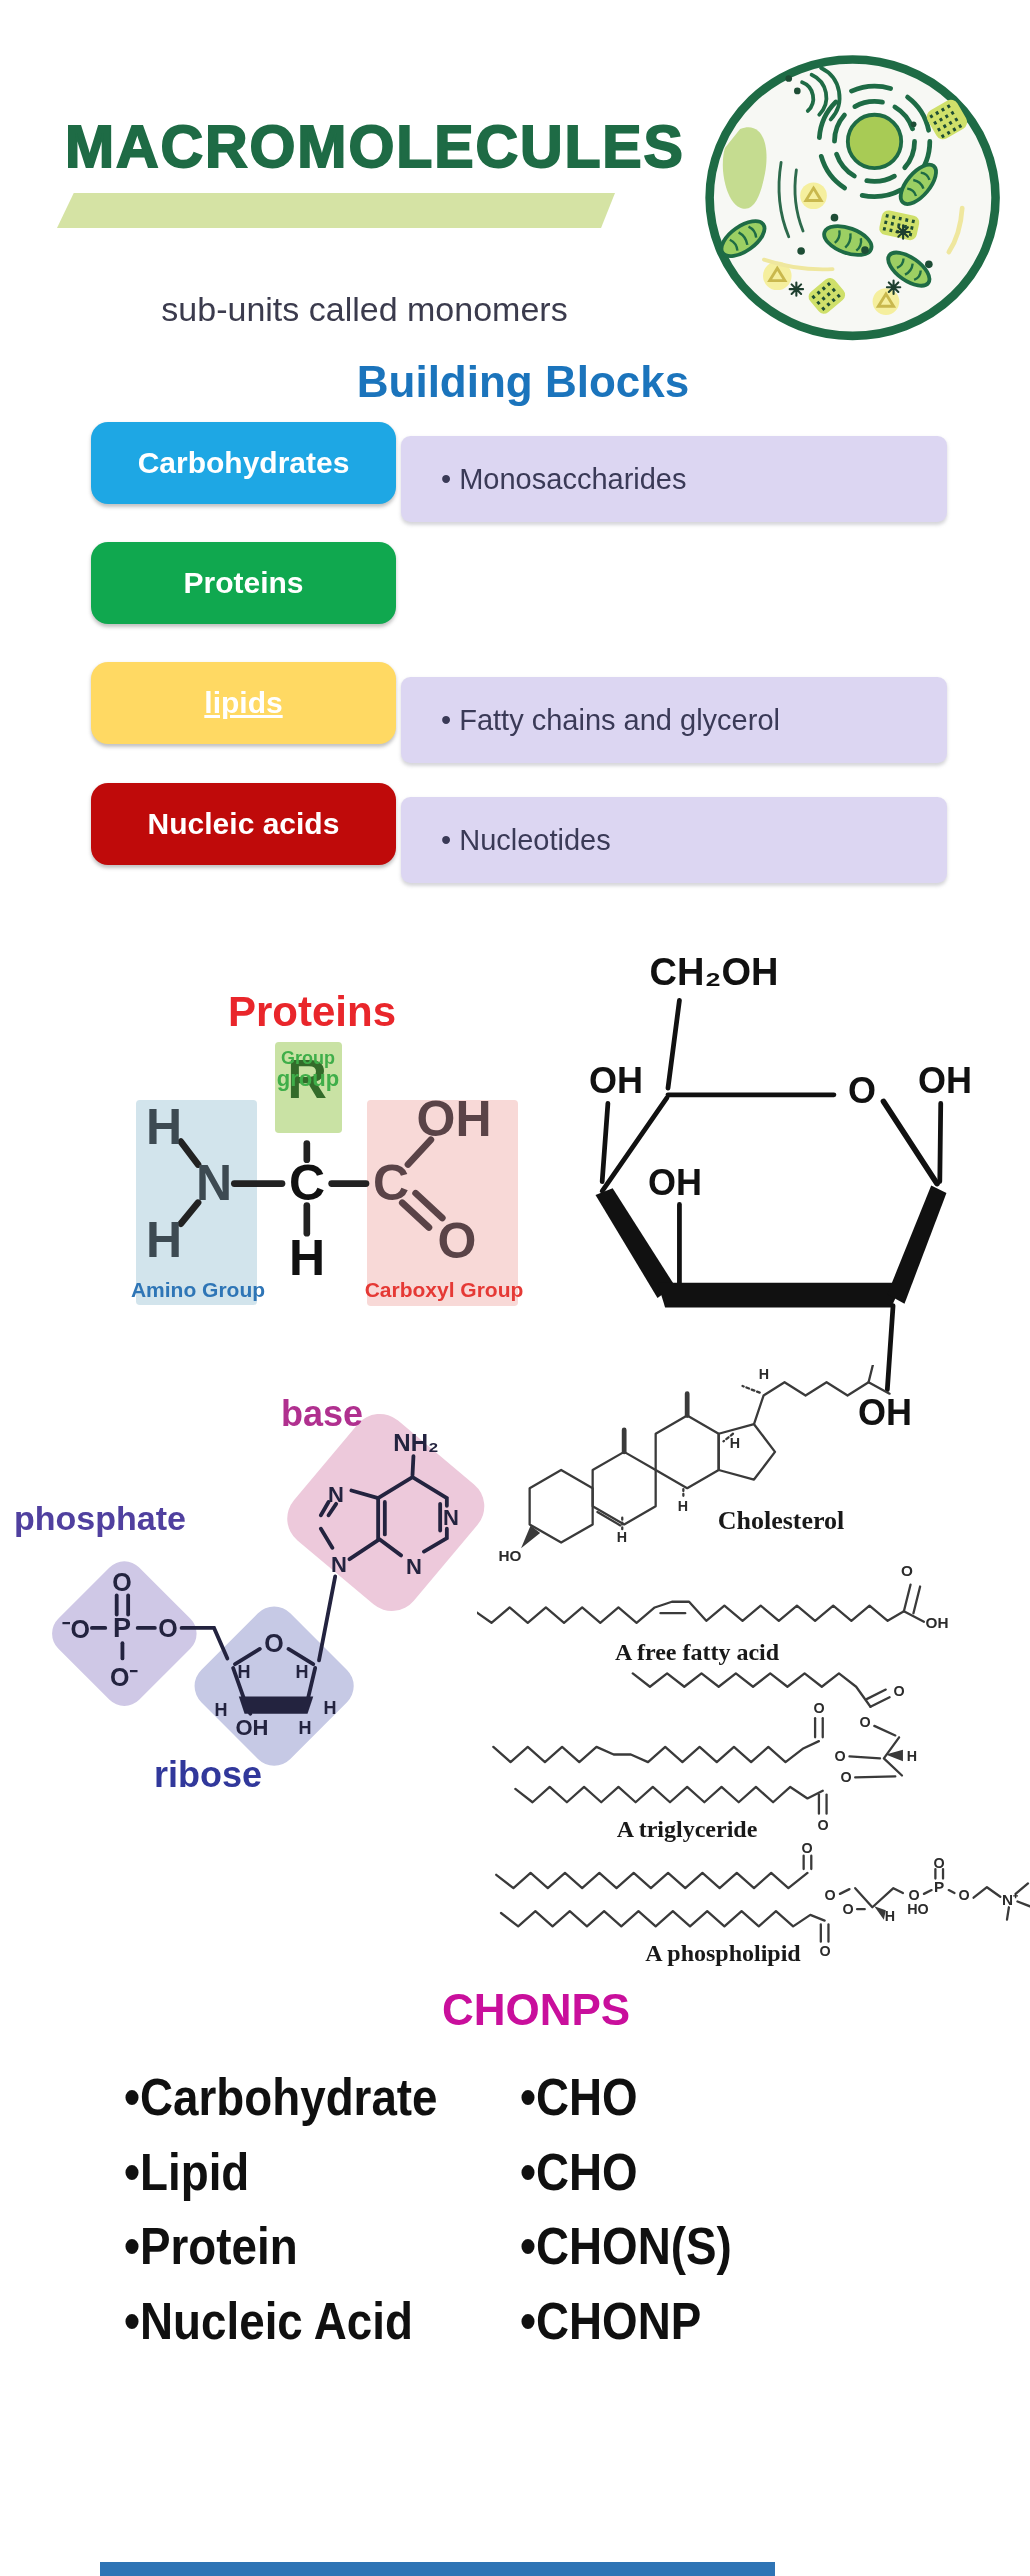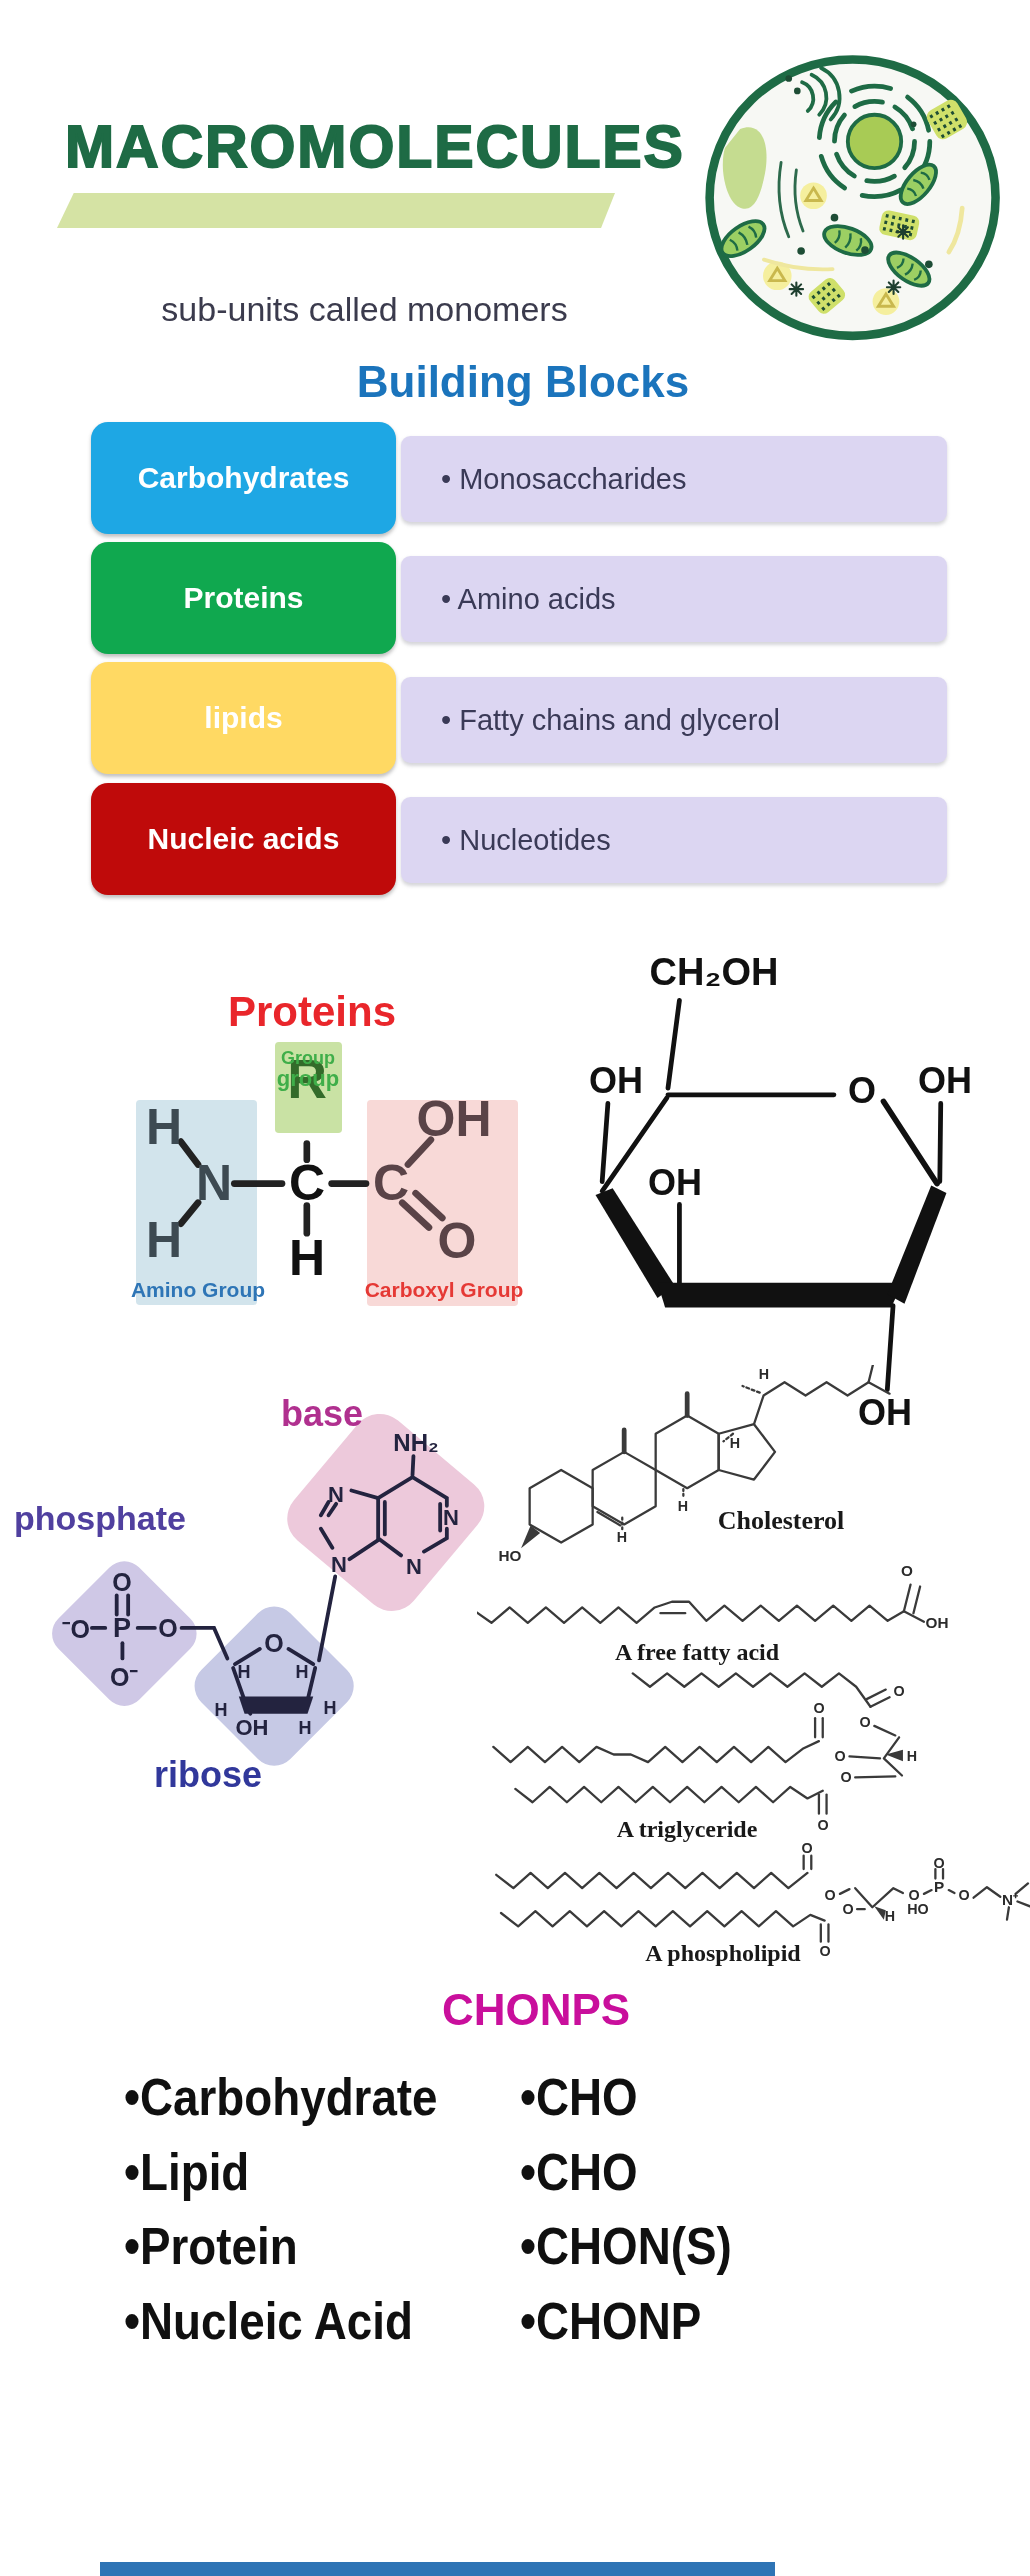--- a/index.html
+++ b/index.html
@@ -8,28 +8,28 @@
   .abs{position:absolute;}
   .ctr{transform:translate(-50%,-50%);white-space:nowrap;}
   
   .title{left:65px;top:113px;font-size:59px;font-weight:800;letter-spacing:1.9px;
          color:#1e6b45;-webkit-text-stroke:1.9px #1e6b45;}
   .underbar{left:57px;top:193px;width:558px;height:35px;background:#d5e3a4;
             clip-path:polygon(3% 0,100% 0,97.5% 100%,0 100%);}
   .subtitle{width:668px;left:30.5px;text-align:center;font-size:34px;font-weight:500;color:#3b3b4d;}
   
   .bb-head{left:523px;top:382px;font-size:44px;font-weight:700;color:#1b74bc;}
-  .bb-tab{left:91px;width:305px;height:112px;border-radius:17px;color:#fff;
+  .bb-tab{left:91px;width:305px;height:82px;border-radius:17px;color:#fff;
           display:flex;align-items:center;justify-content:center;font-size:30px;font-weight:700;
           box-shadow:0 2.9px 3.8px rgba(120,120,120,.45);}
   .bb-mono{left:401px;width:546px;height:86px;background:#dcd6f2;border-radius:9.5px;
            display:flex;align-items:center;font-size:29px;color:#3a3a57;padding-left:40px;
            box-sizing:border-box;box-shadow:0 2.9px 3.8px rgba(150,150,160,.4);}
   .tab-carb{background:#1ea7e4;} .tab-prot{background:#10a84f;}
-  .tab-lip{background:#ffd963;} .tab-nuc{background:#bf0a0a;}
+  .tab-lip{background:#ffd963;text-decoration:underline;} .tab-nuc{background:#bf0a0a;}
   
   .prot-head{left:312px;top:1012px;font-size:42px;font-weight:700;color:#e9262b;}
   .box{border-radius:3.8px;}
   .atom{position:absolute;transform:translate(-50%,-50%);font-weight:700;white-space:nowrap;}
   .slate{color:#3d4a52;} .maroon{color:#5a4347;} .blk{color:#111;}
   .grp-label{position:absolute;transform:translate(-50%,-50%);font-weight:700;white-space:nowrap;}
   
   .chonps-head{left:536px;top:2010px;font-size:44px;font-weight:800;color:#c90f9c;}
   .ch-name{position:absolute;left:124px;font-size:52px;font-weight:700;color:#101010;
            transform:scaleX(.88);transform-origin:left;white-space:nowrap;}
@@ -128,21 +128,20 @@
     <path d="M1008,218 q-2,28 -14,46" stroke="#efe79e" stroke-width="5" fill="none" stroke-linecap="round"></path>
     <path d="M800,272 q36,12 72,10" stroke="#efe79e" stroke-width="4" fill="none" stroke-linecap="round"></path>
   </svg>
 
   <div class="abs bb-head ctr">Building Blocks</div>
 
   <div class="abs bb-tab tab-carb" style="top:422px;">Carbohydrates</div>
   <div class="abs bb-mono" style="top:436px;">• Monosaccharides</div>
 
   <div class="abs bb-tab tab-prot" style="top:542px;">Proteins</div>
-  <div class="abs bb-mono" style="top:556px;">• Amino acids</div>
 
   <div class="abs bb-tab tab-lip" style="top:662px;">lipids</div>
   <div class="abs bb-mono" style="top:677px;">• Fatty chains and glycerol</div>
 
   <div class="abs bb-tab tab-nuc" style="top:783px;">Nucleic acids</div>
   <div class="abs bb-mono" style="top:797px;">• Nucleotides</div>
 
   <div class="abs prot-head ctr">Proteins</div>
 
   <div class="abs box" style="left:136px;top:1100px;width:121px;height:205px;background:#d2e4ec;"></div>

